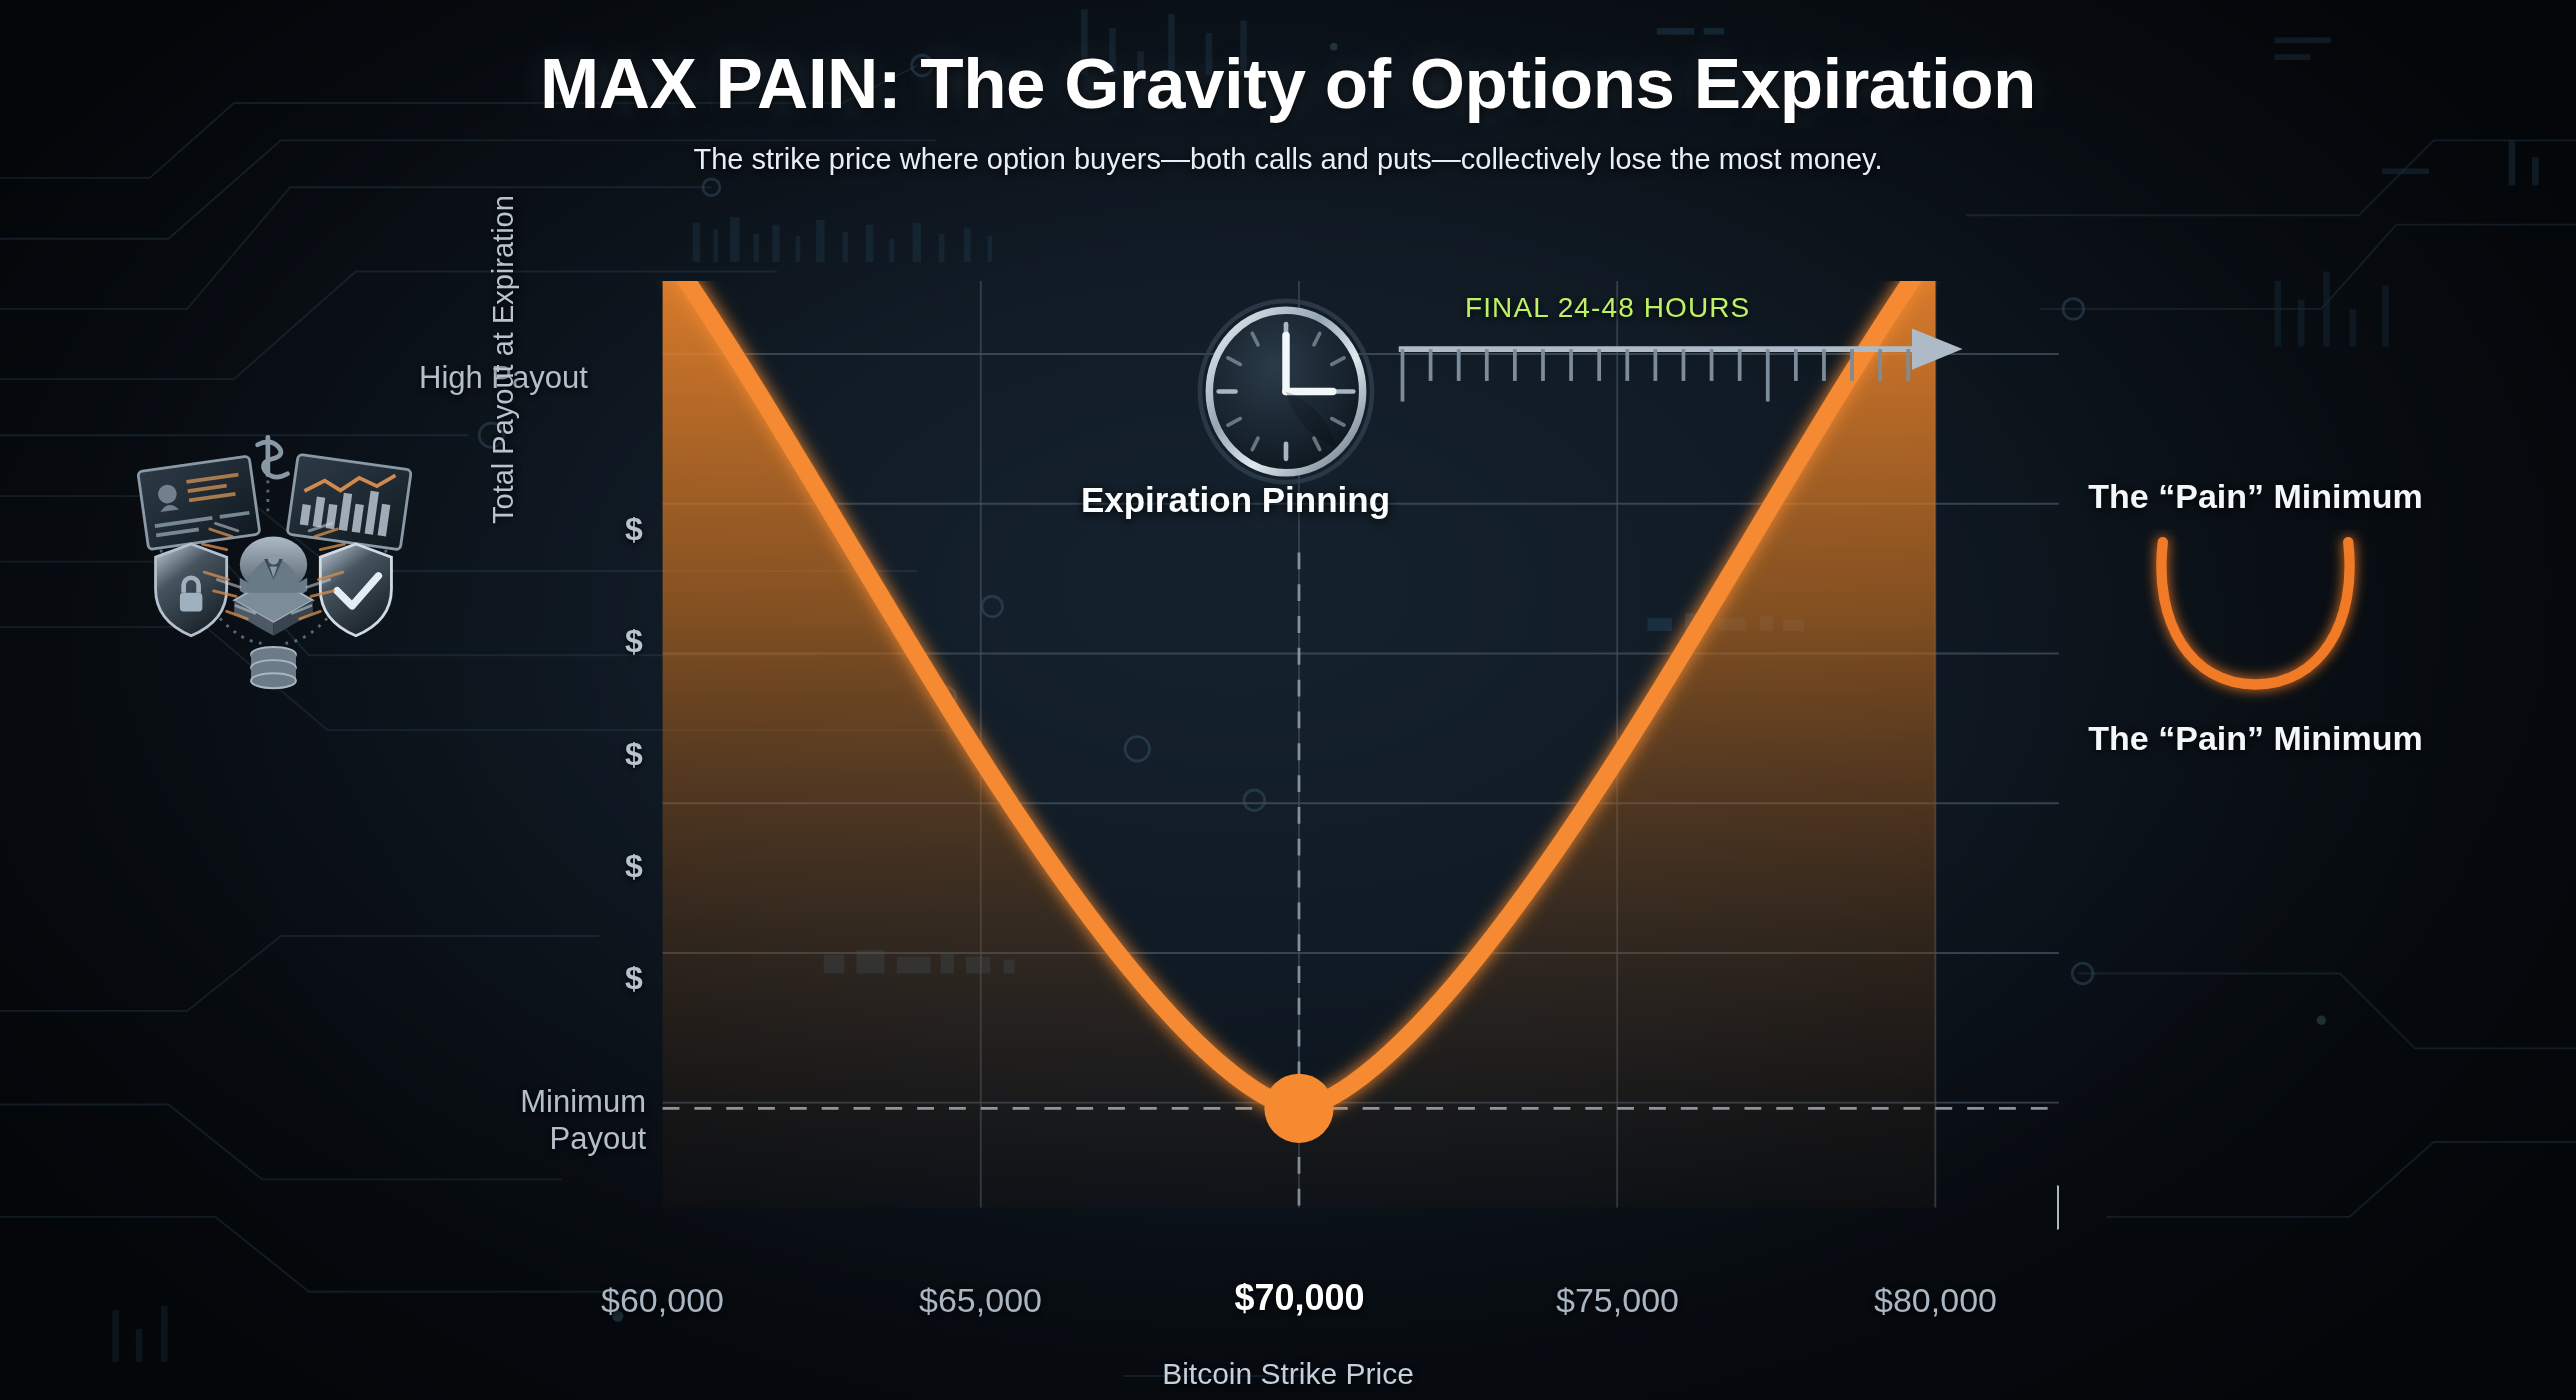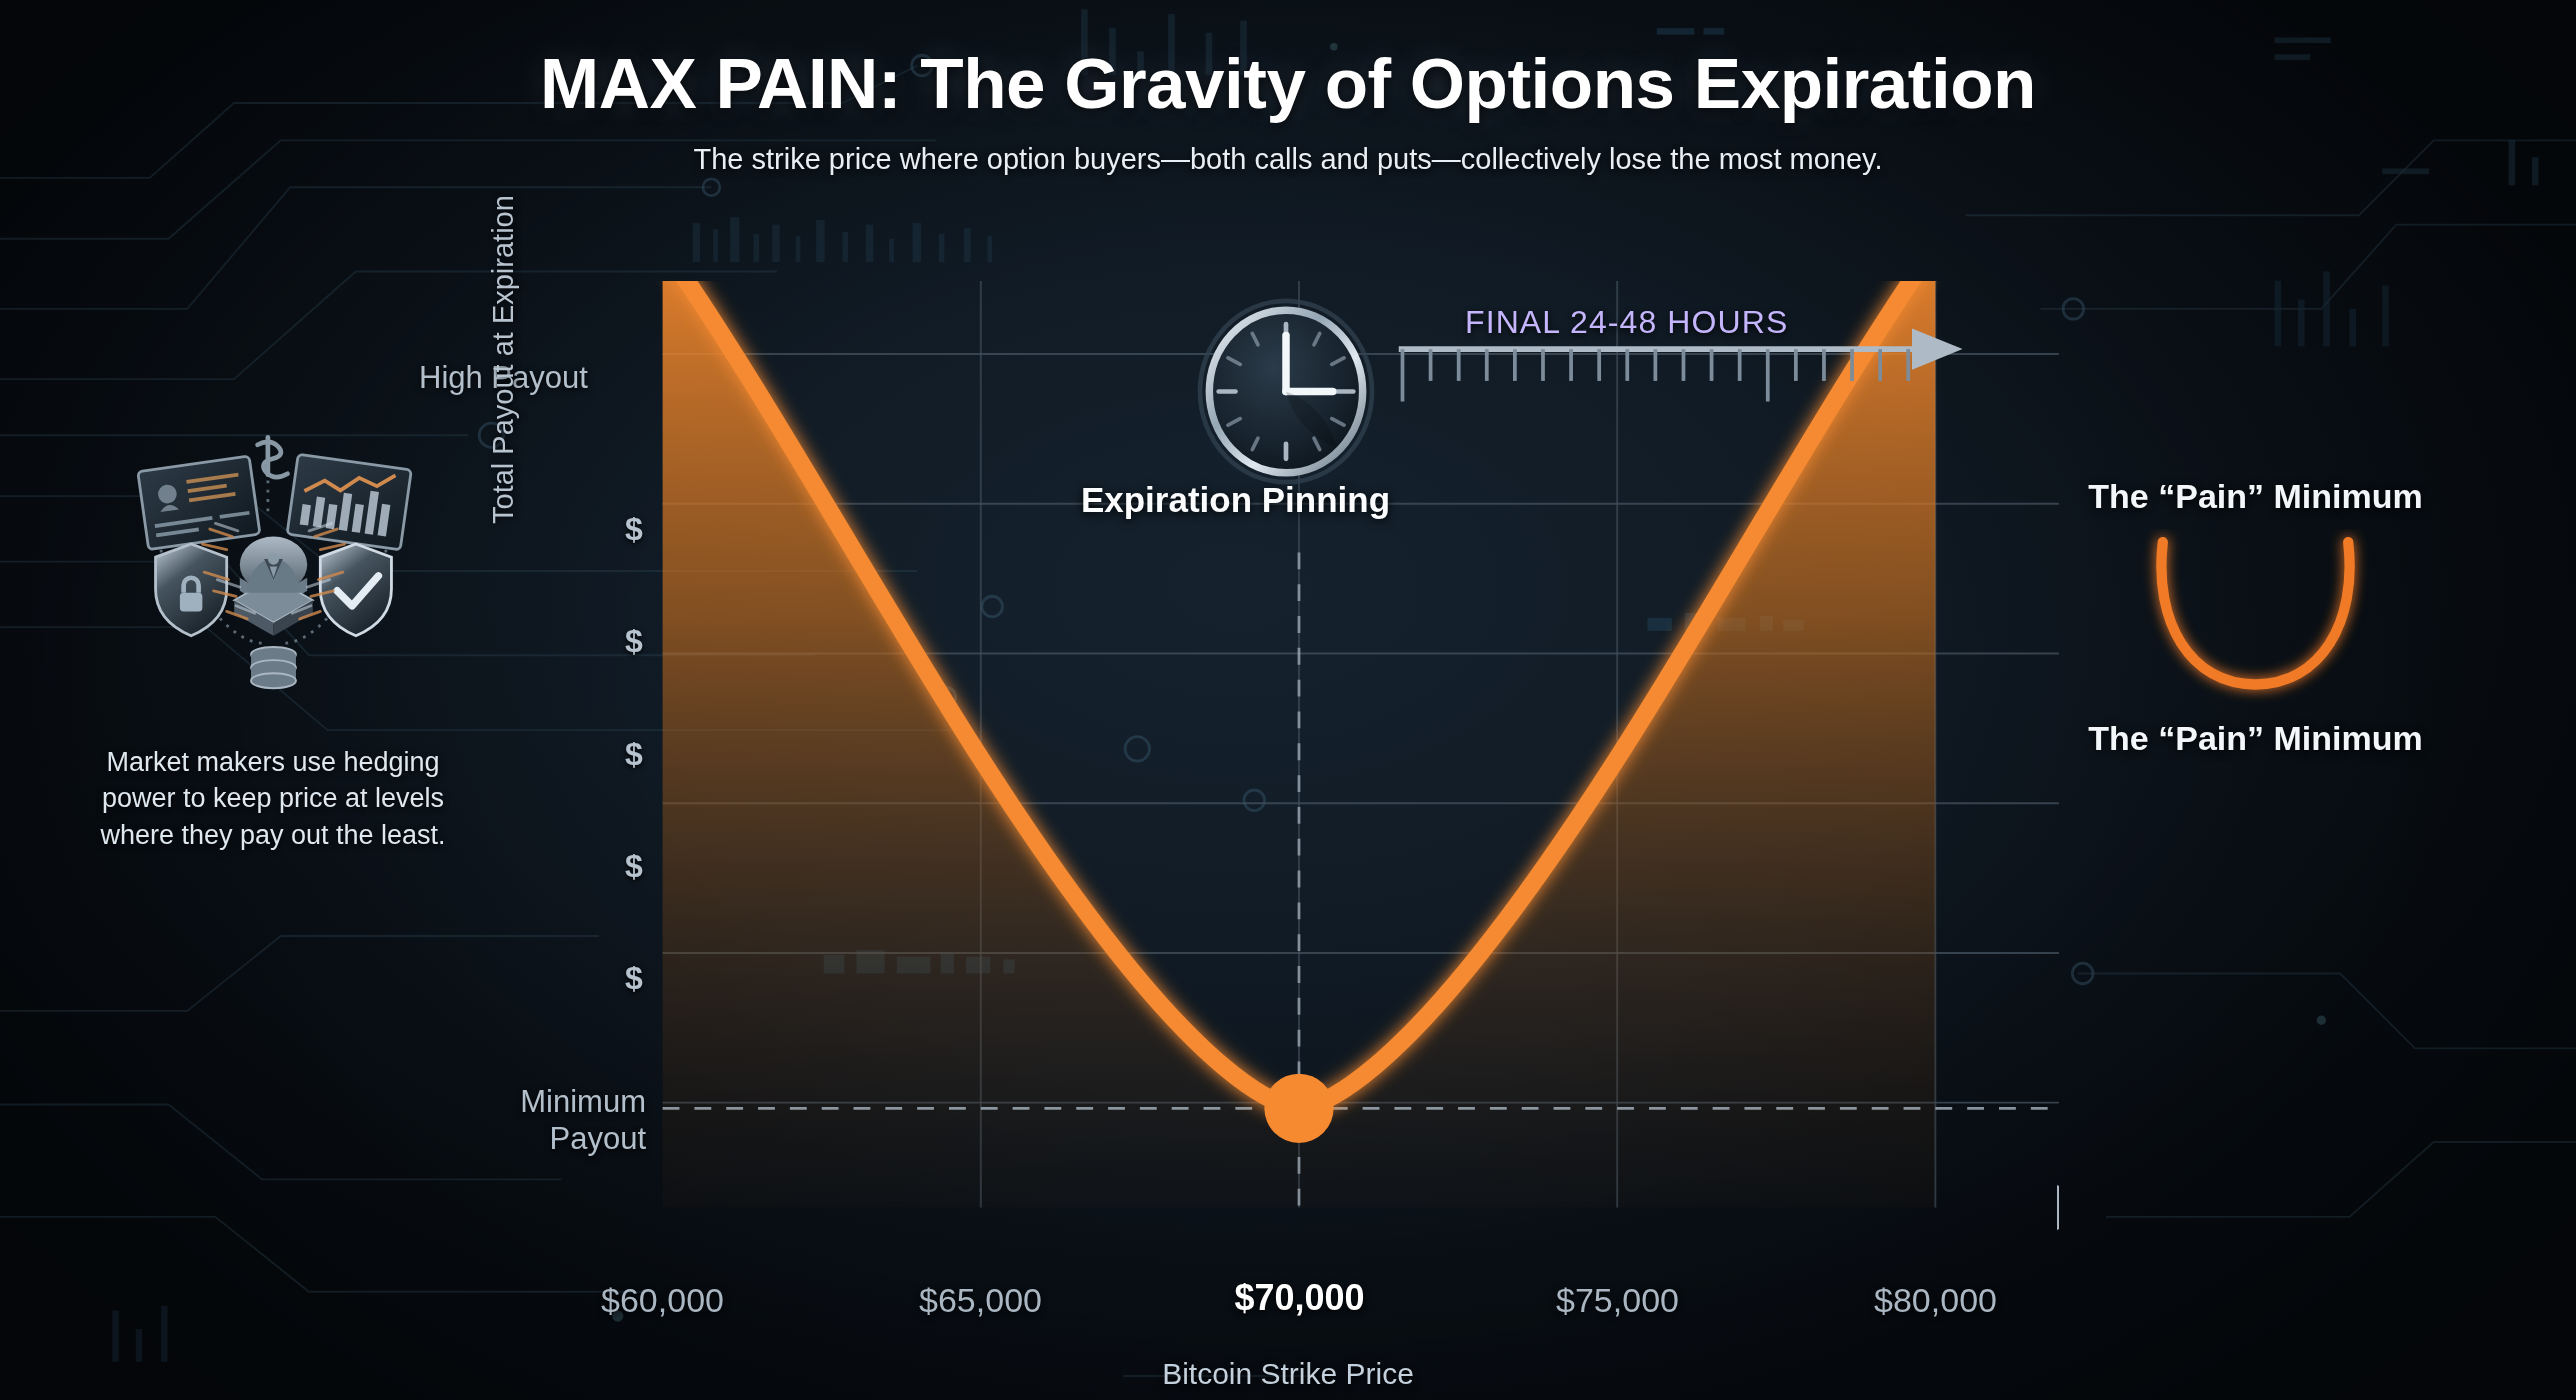--- a/index.html
+++ b/index.html
@@ -37,22 +37,22 @@
   #panel-right { position:absolute; left:2017px; top:477px; width:477px; z-index:10; text-align:center; }
   #panel-right .art { width:309px; height:178px; margin:13px auto 9.4px; }
 
   
   #callout { position:absolute; left:936px; top:480px; width:599px; z-index:12; text-align:center; }
   #callout-title { font-size:35px; font-weight:bold; color:#fbfcfd; text-shadow:0 1.9px 9.4px rgba(0,0,0,.95); }
   #callout-body  { margin-top:13px; font-size:28px; line-height:1.35; color:#e9eff5;
                    text-shadow:0 1.9px 7.5px rgba(0,0,0,.92); }
   #clock { position:absolute; left:1196px; top:298px; width:180px; height:187px; z-index:12; }
   #timeline { position:absolute; left:1395px; top:304px; width:576px; height:122px; z-index:11; }
-  #timeline-label { position:absolute; left:1465px; top:304px; font-size:32px; letter-spacing:1.1px;
-      color:#c4b5fd; font-weight:500; z-index:12; text-shadow:0 1.9px 6.6px rgba(0,0,0,.9); }
+  #timeline-label { position:absolute; left:1465px; top:292px; font-size:28px; letter-spacing:1.1px;
+      color:#bef264; font-weight:500; z-index:12; text-shadow:0 1.9px 6.6px rgba(0,0,0,.9); }
 
   
   #chart { position:absolute; left:524px; top:281px; width:1535px; height:992px; z-index:8; }
   .ax-txt { position:absolute; z-index:9; color:#b3c0cc; text-shadow:0 1.9px 6.6px rgba(0,0,0,.9); }
   #lbl-high { left:419px; top:360px; font-size:31px; }
   #lbl-min  { left:412px; top:1084px; font-size:31px; text-align:right; width:234px; line-height:1.18; }
   #lbl-y    { position:absolute; left:487px; top:524px; z-index:9; font-size:29px; color:#b7c3cf;
               transform:rotate(-90deg); transform-origin:left top; white-space:nowrap;
               text-shadow:0 1.9px 6.6px rgba(0,0,0,.9); }
   #lbl-x    { position:absolute; left:0; top:1357px; width:2576px; text-align:center; z-index:9;
@@ -417,21 +417,20 @@
     </g>
     <g stroke="#c8d5e0" stroke-width="3" stroke-linecap="round" opacity=".55">
       <line x1="118" y1="104" x2="142" y2="112"></line>
         <line x1="242" y1="104" x2="218" y2="112"></line>
       <line x1="120" y1="164" x2="144" y2="172"></line>
         <line x1="240" y1="164" x2="216" y2="172"></line>
       <line x1="140" y1="192" x2="160" y2="200"></line>
         <line x1="220" y1="192" x2="200" y2="200"></line>
     </g>
   </svg>
-  <div class="panel-body">Market makers use hedging power to keep price at levels where they pay out the least.</div>
 </div>
 
 <div id="panel-right">
   <div class="panel-title">The “Pain” Minimum</div>
   <svg class="art" viewBox="0 0 330 190">
     <defs>
       <filter id="uGlow" x="-40%" y="-40%" width="180%" height="180%">
         <feGaussianBlur stdDeviation="7" result="g"></feGaussianBlur>
         <feMerge>
             <feMergeNode in="g"></feMergeNode>

